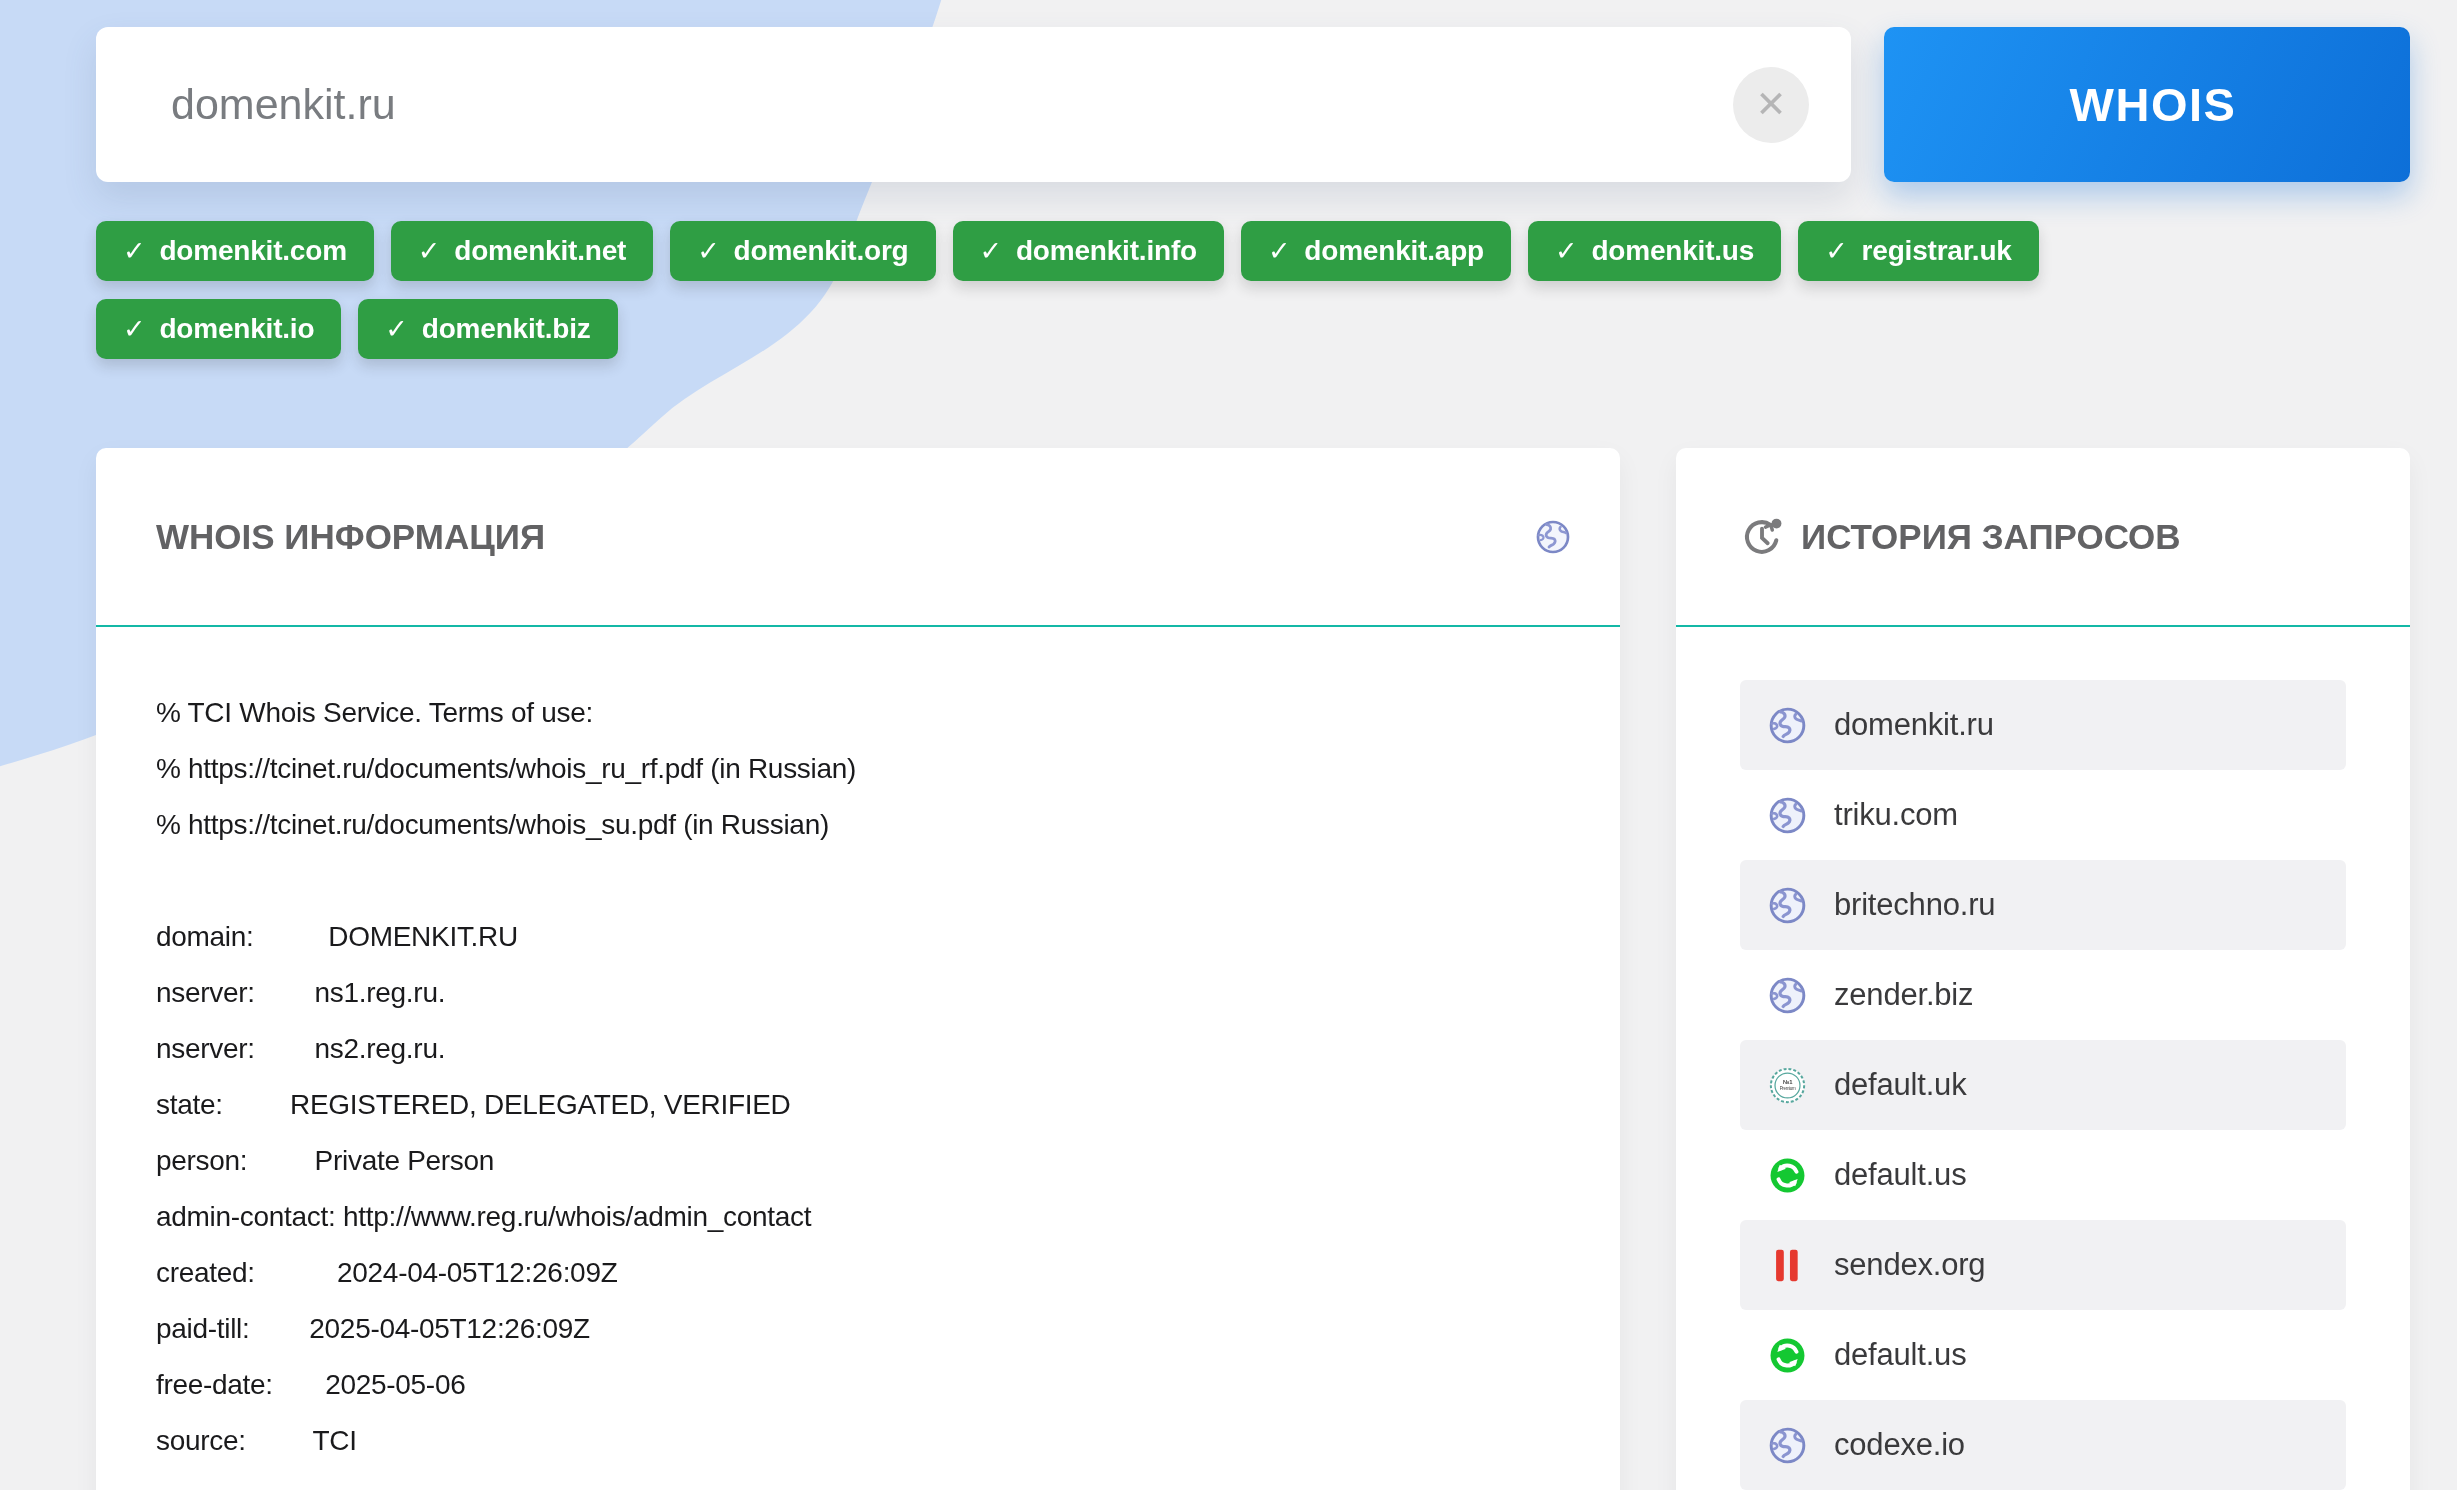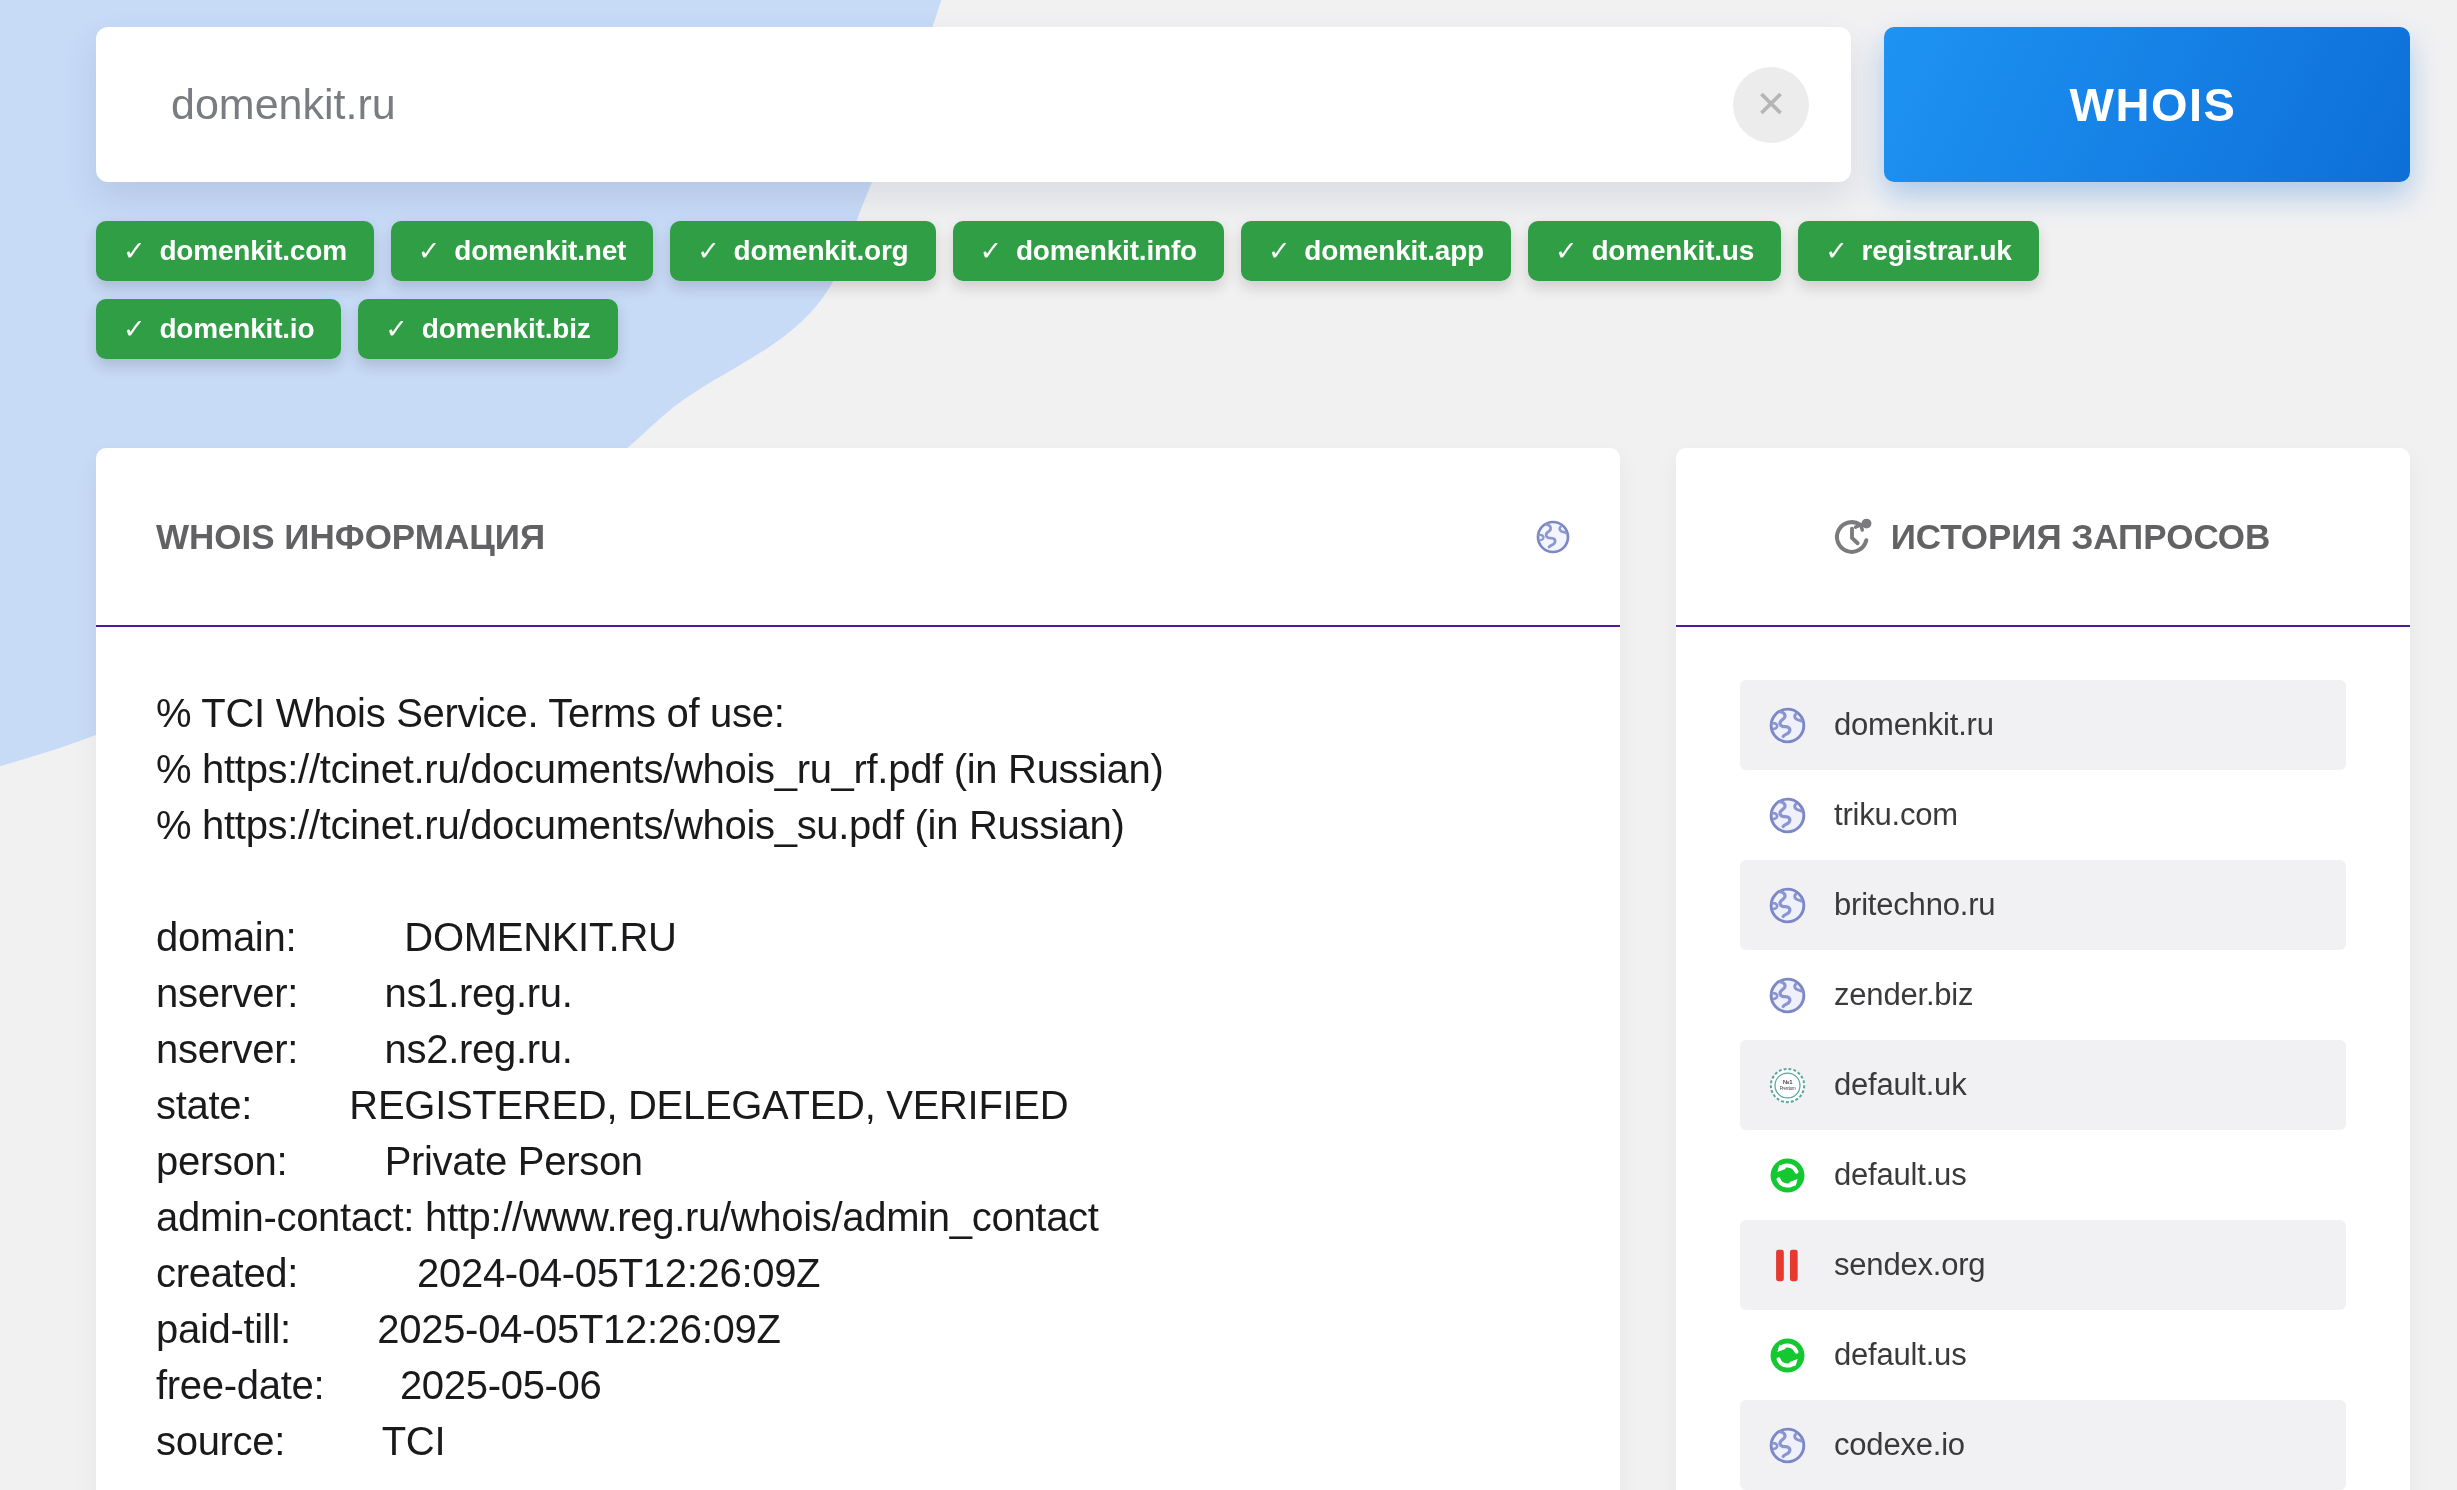--- a/index.html
+++ b/index.html
@@ -58,33 +58,33 @@
   
   .card {
     position:absolute; top:448px; height:1274px; background:#ffffff;
     border-radius:10px; z-index:2;
     box-shadow:0 10px 26px rgba(0,0,0,0.05);
   }
   .whois-card { left:96px; width:1524px; }
   .history-card { left:1676px; width:734px; }
   .card-header {
     height:179px; display:flex; align-items:center;
-    padding:0 50px 0 60px; border-bottom:2px solid #4c1d95;justify-content:center;
+    padding:0 50px 0 60px; border-bottom:2px solid #14b8a6;
   }
   .history-card .card-header { padding-left:64px; }
   .card-title {
     font-size:35px; font-weight:700; color:#626264; letter-spacing:0;
   }
   .header-globe { width:34px; height:34px; margin-left:auto; flex:0 0 34px; }
   .hist-icon { width:44px; height:44px; margin-right:17px; flex:0 0 44px; }
 
   
   .whois-body { padding:58px 60px 0; }
   .whois-line {
-    font-size:40px; line-height:56px; min-height:56px;
+    font-size:28px; line-height:56px; min-height:56px;
     white-space:pre-wrap; color:#1a1a1c; letter-spacing:-0.3px;
   }
 
   
   .history-list { padding:53px 64px 0; }
   .history-item {
     height:90px; display:flex; align-items:center; padding:0 29px;
     border-radius:6px; cursor:pointer;
     font-size:31px; color:#3a3a3c;
   }

